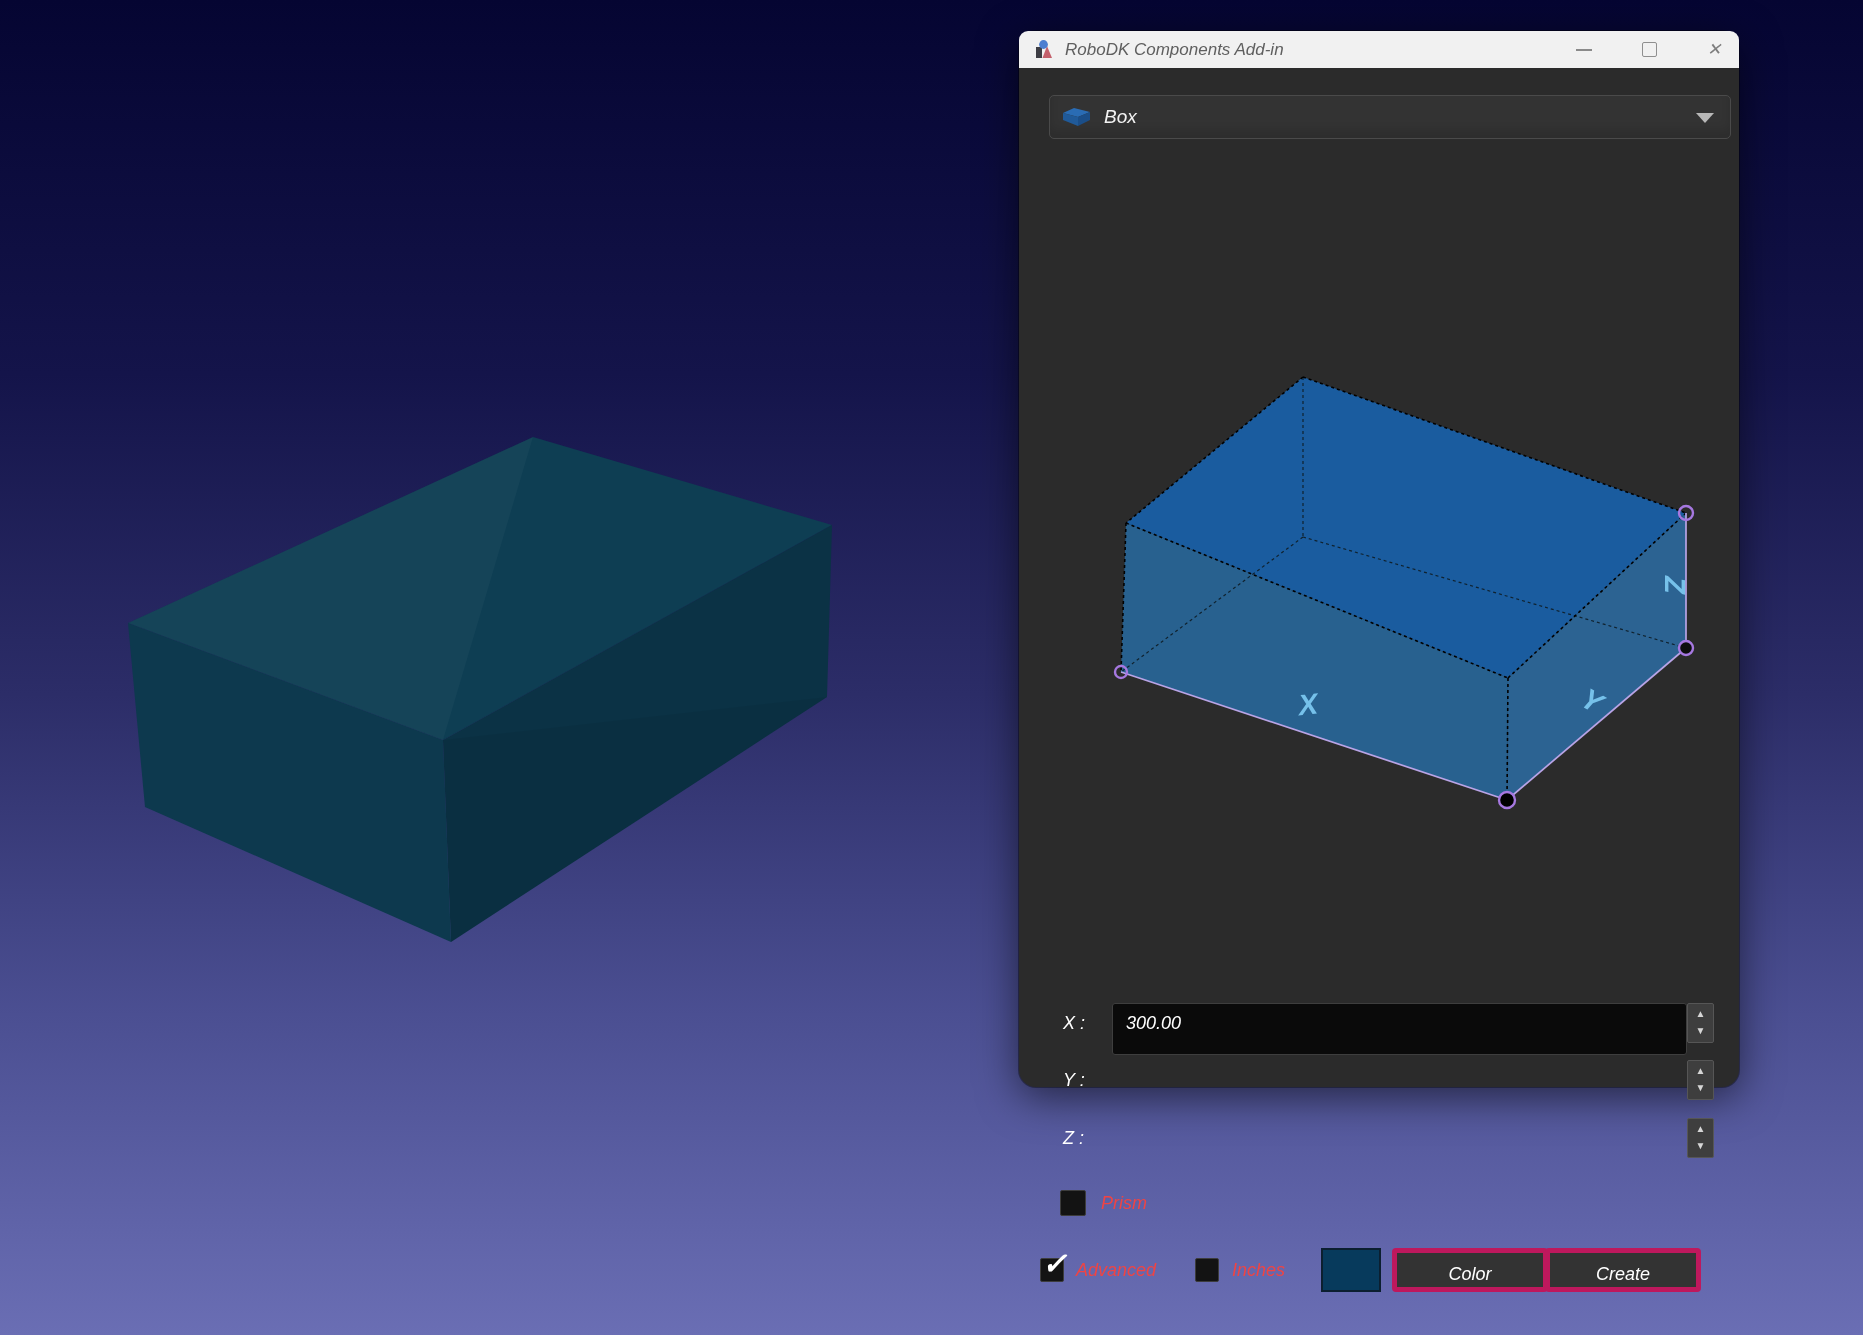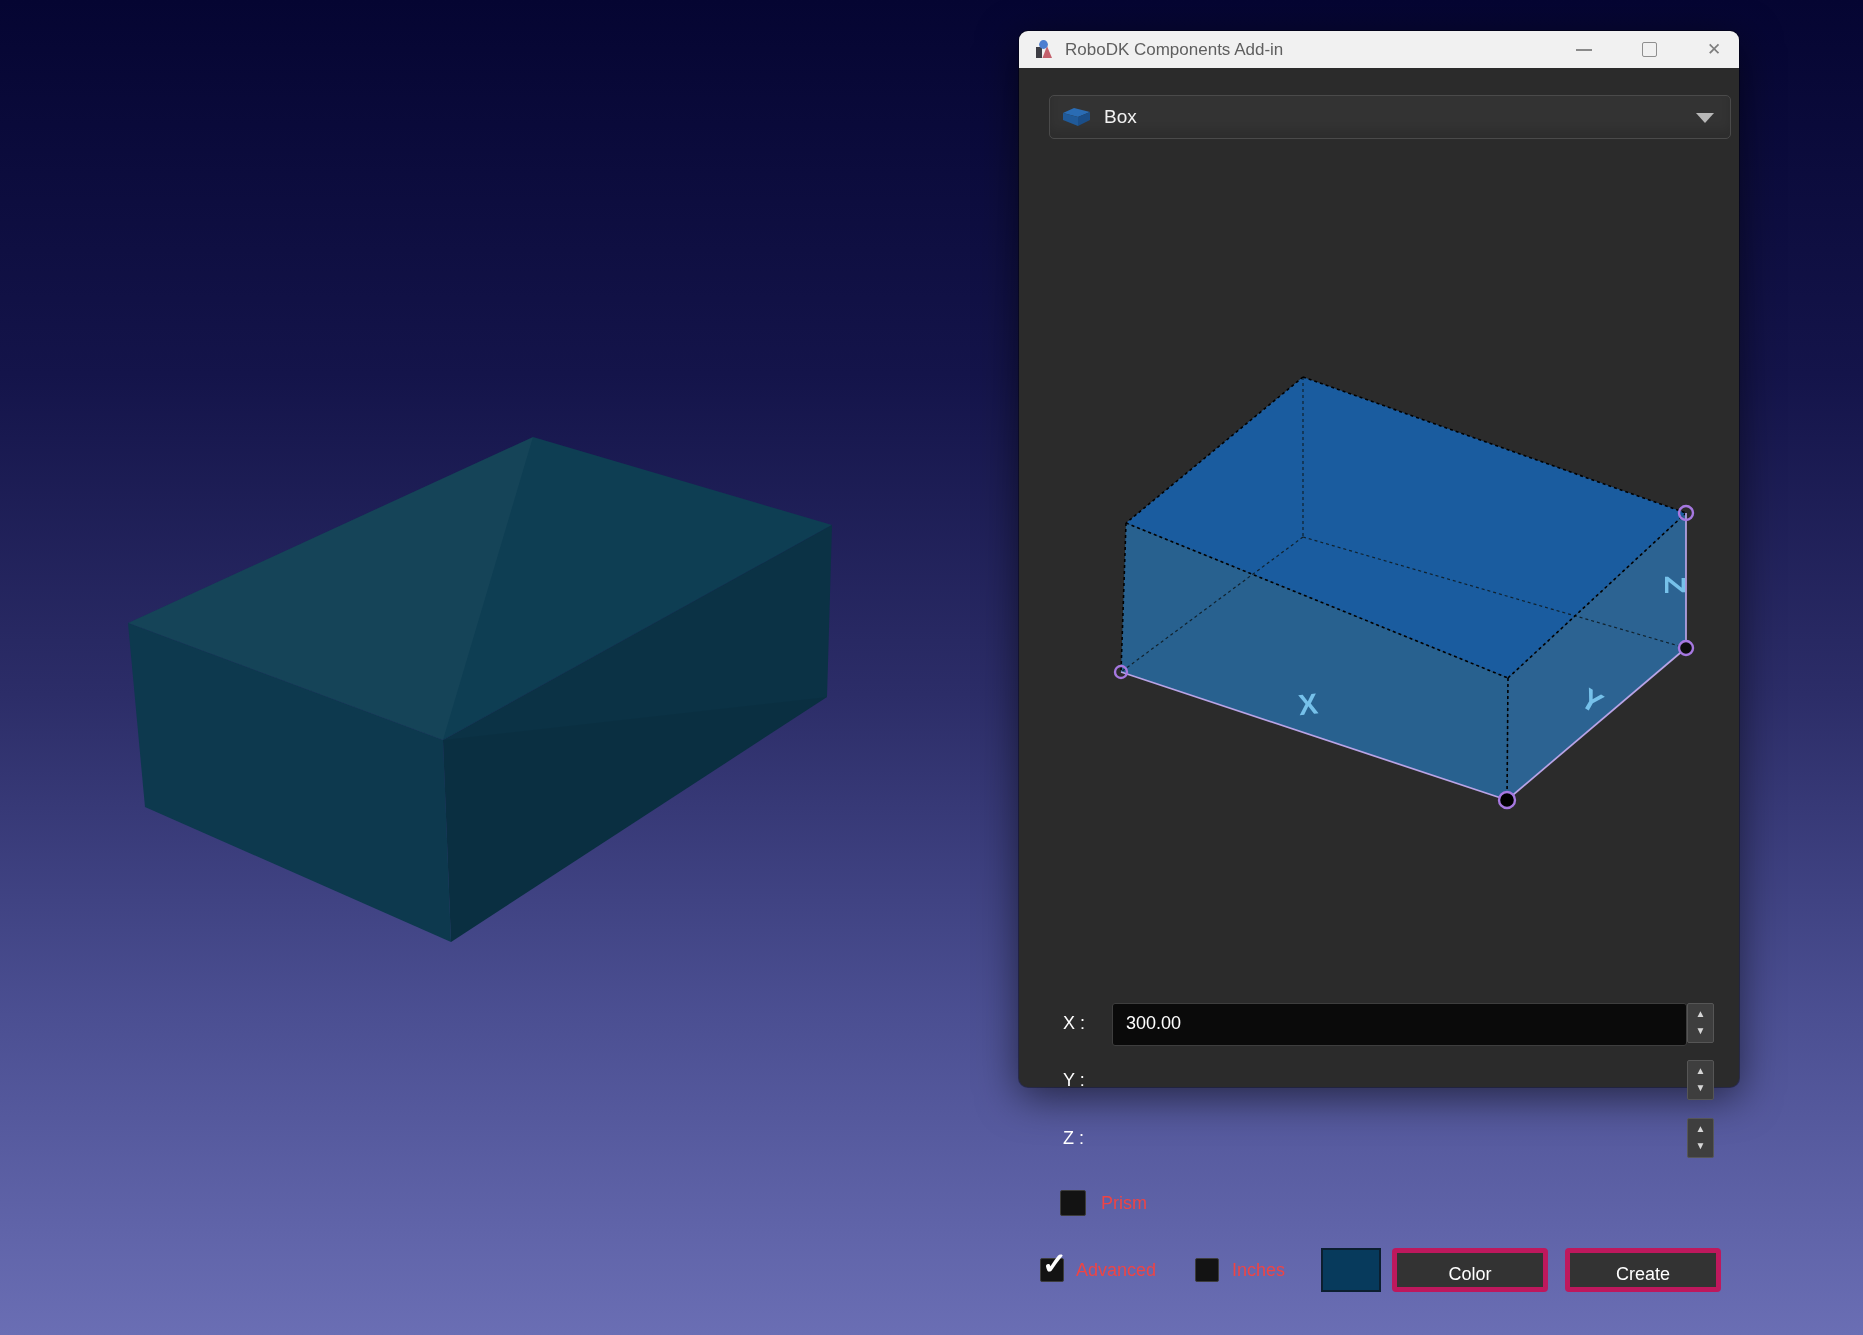--- a/index.html
+++ b/index.html
@@ -7,22 +7,23 @@
     position:relative;width:1863px;height:1335px;overflow:hidden;
     font-family:"Liberation Sans", sans-serif;
     background:linear-gradient(180deg,#050532 0%,#14144a 28%,#2c2d68 52%,#4b4f92 76%,#6a6eb4 100%);
   }
   svg{display:block;}
   .scene-svg{position:absolute;left:0;top:0;}
 
   
   .dialog{
     position:absolute;left:1019px;top:31px;width:720px;height:1056px;
-    background:#2b2b2b;border-radius:9px;
+    background:#2b2b2b;border-radius:17px;
     box-shadow:0 10px 40px rgba(0,0,0,0.55), 0 0 0 1px rgba(0,0,0,0.35);
+    font-style:italic;
   }
   .titlebar{
     position:absolute;left:0;top:0;width:100%;height:37px;
     background:#f1f1f1;border-radius:9px 9px 0 0;
   }
   .app-icon{position:absolute;left:13px;top:7px;width:23px;height:23px;}
   .title-text{
     position:absolute;left:46px;top:0;height:37px;line-height:37px;
     font-size:17px;color:#5f5f5f;white-space:nowrap;
   }
@@ -56,21 +57,21 @@
   
   .field-row{position:absolute;left:0;width:100%;height:40px;}
   .row-x{top:972px;} .row-y{top:1029px;} .row-z{top:1087px;}
   .field-label{
     position:absolute;left:44px;top:0;height:40px;line-height:40px;
     font-size:18px;color:#ffffff;
   }
   .field-input{
     position:absolute;left:93px;top:0;width:560px;height:38px;
     background:#0a0a0a;border:1px solid #3e3e3e;border-radius:3px;
-    color:#ffffff;font-size:18px;line-height:38px;padding:0 0 3px 13px;
+    color:#ffffff;font-size:18px;line-height:38px;padding:0 0 12px 13px;
     font-family:"Liberation Sans", sans-serif;
   }
   .spinner{
     position:absolute;left:668px;top:0;width:27px;height:40px;
     background:#3e3e3e;border:1px solid #565656;border-radius:2px;
     box-sizing:border-box;
   }
   .spin-btn{position:absolute;left:0;width:100%;height:50%;text-align:center;color:#d6d6d6;font-size:10px;}
   .spin-up{top:0;line-height:20px;}
   .spin-down{top:50%;line-height:16px;}
@@ -95,21 +96,21 @@
   .inch-box{left:176px;top:10px;}
   .inch-label{left:213px;top:0;line-height:44px;}
   .swatch-svg{position:absolute;left:302px;top:0;}
 
   .dlg-btn{
     position:absolute;top:0;height:44px;background:#333333;
     border:5px solid #be185d;border-radius:4px;box-sizing:border-box;
     color:#ffffff;font-size:18px;text-align:center;line-height:42px;
   }
   .btn-color{left:373px;width:156px;}
-  .btn-create{left:546px;width:156px;}
+  .btn-create{left:526px;width:156px;}
 </style>
 </head>
 <body>
 
 <div id="root">
 
   <svg class="scene-svg" width="1863" height="1335" viewBox="0 0 1863 1335">
     <polygon points="533,437 832,525 443,740 128,623" fill="#0e3e53"></polygon>
     <polygon points="443,740 832,525 827,697 451,942" fill="#0b3245"></polygon>
     <polygon points="128,623 443,740 451,942 145,807" fill="#0d394e"></polygon>

